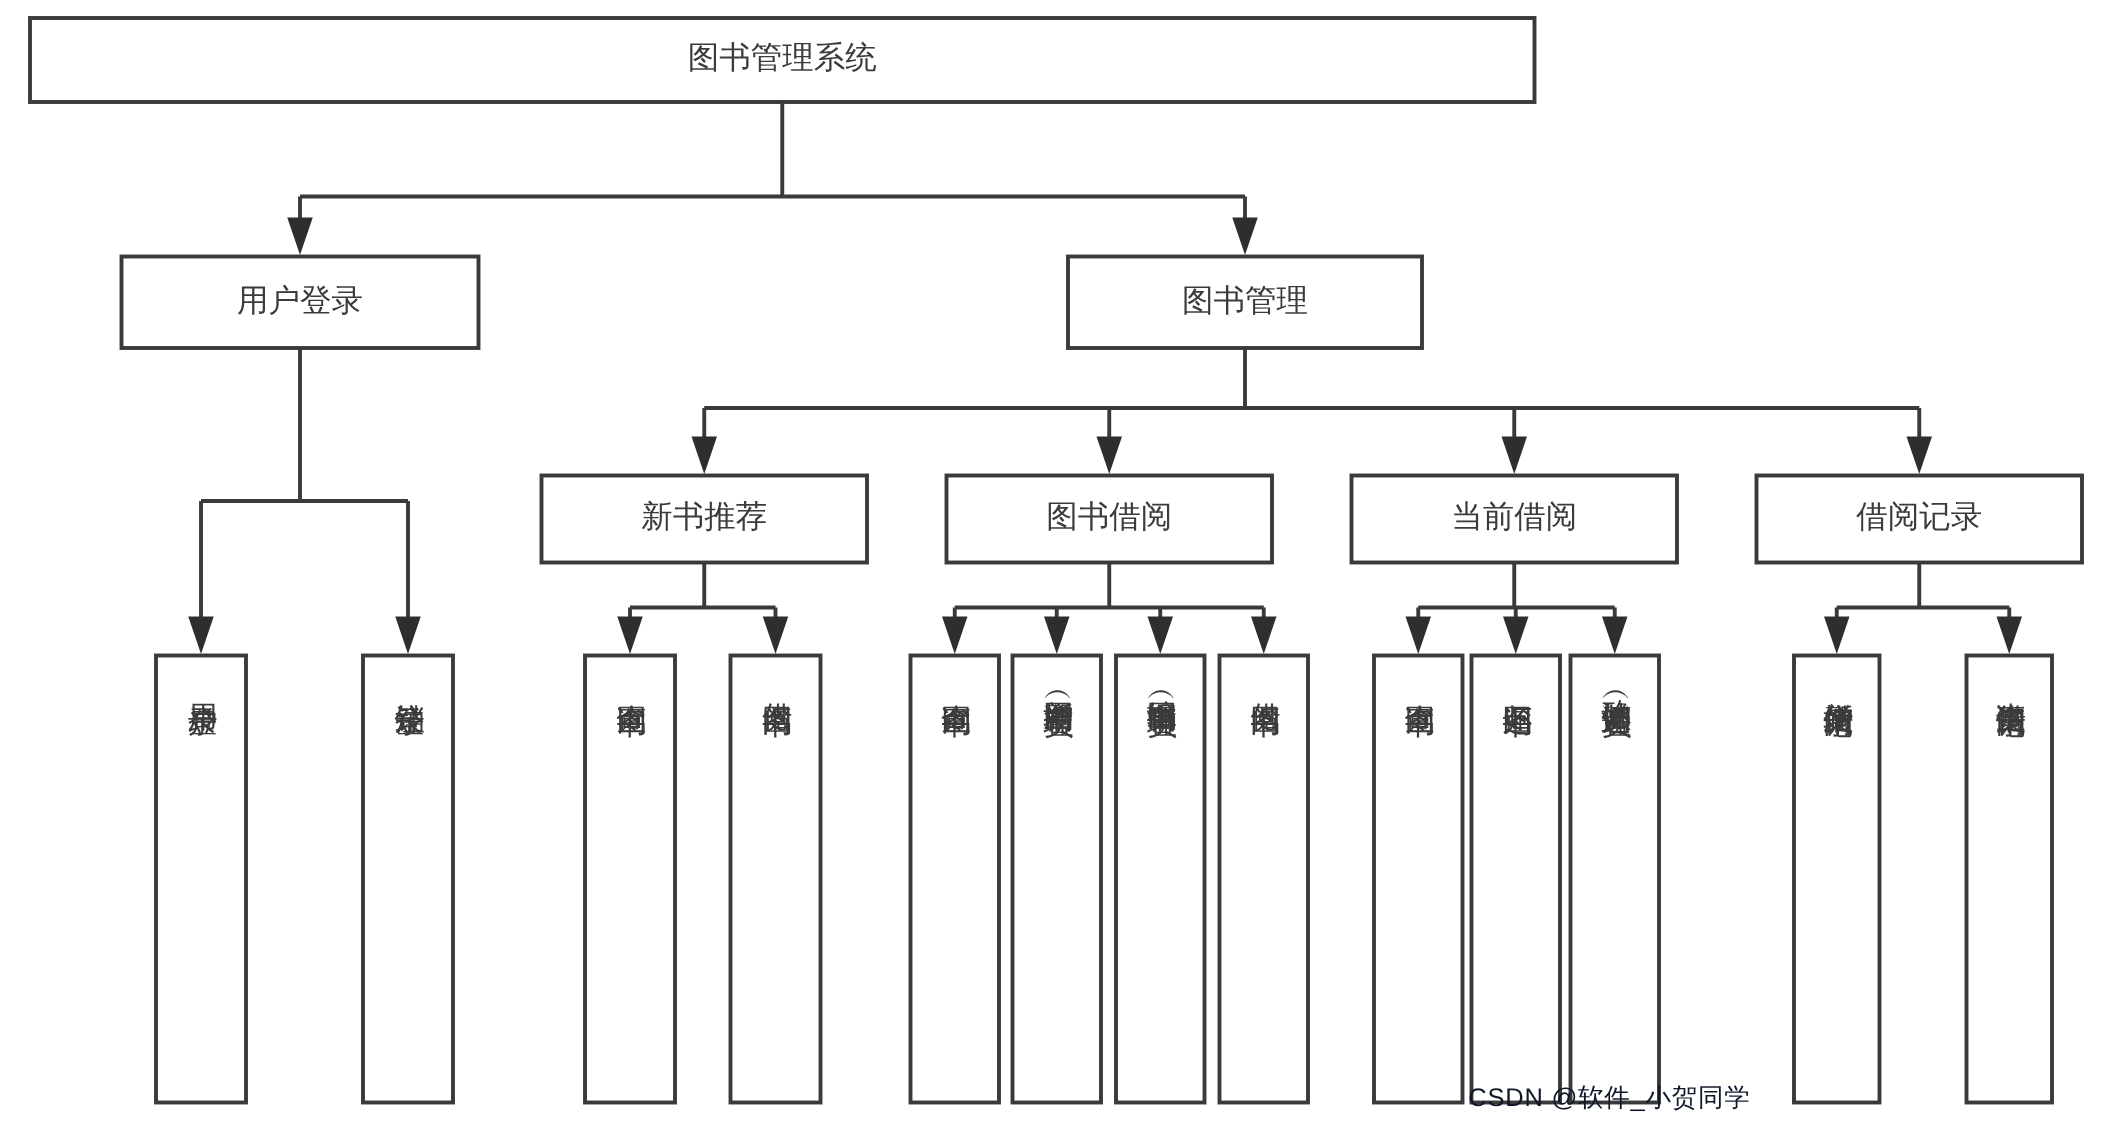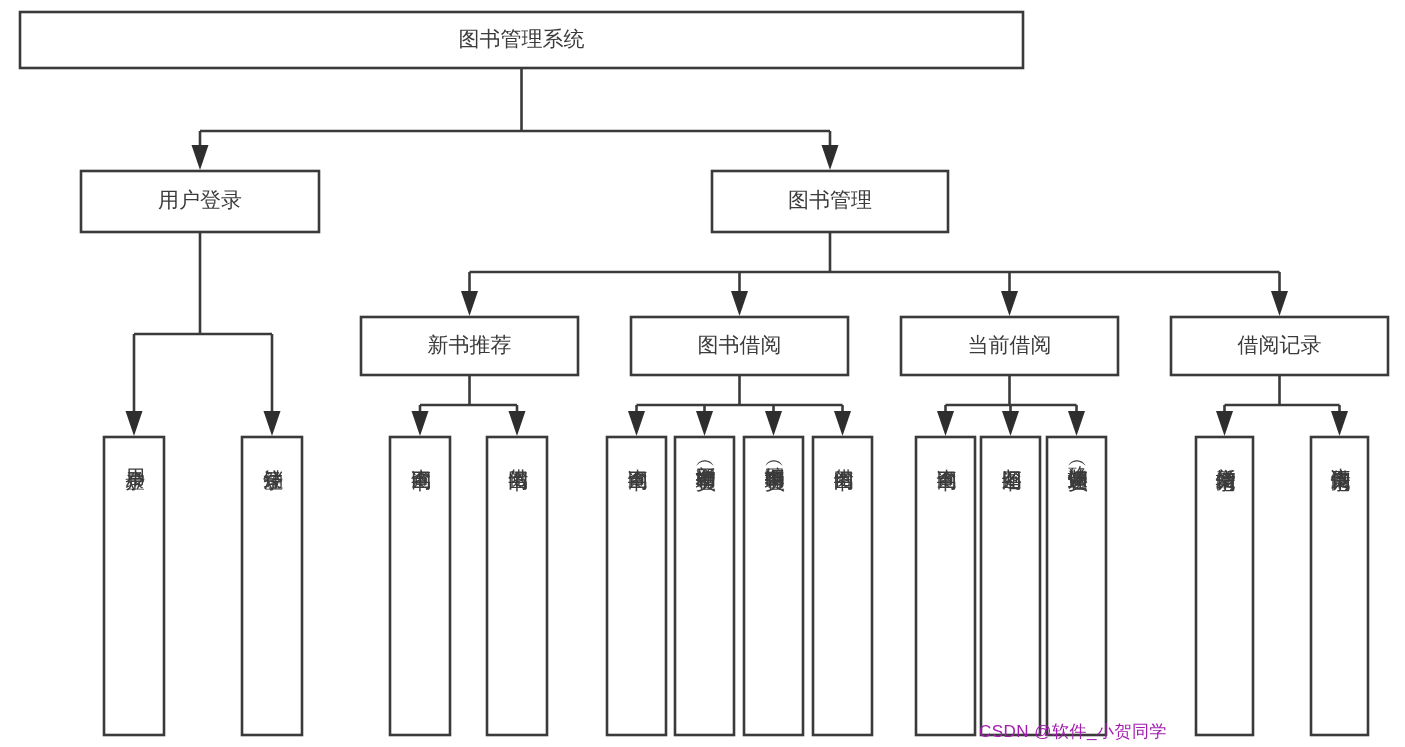--- a/index.html
+++ b/index.html
@@ -53,21 +53,21 @@
     font-size: 20px;
     writing-mode: vertical-rl;
     letter-spacing: 1px;
   }
   .watermark-text {
     position: absolute;
     right: 8px;
     bottom: 4px;
     font-family: "Liberation Sans", "DejaVu Sans", sans-serif;
     font-size: 17px;
-    color: #a21caf;
+    color: #0f172a;
     white-space: nowrap;
     letter-spacing: 0.5px;
   }
 </style>
 </head>
 <body>
 
 <div id="diagram-root">
   <svg class="diagram-canvas" viewBox="0 0 1405 747">
     <g id="edge-layer">

